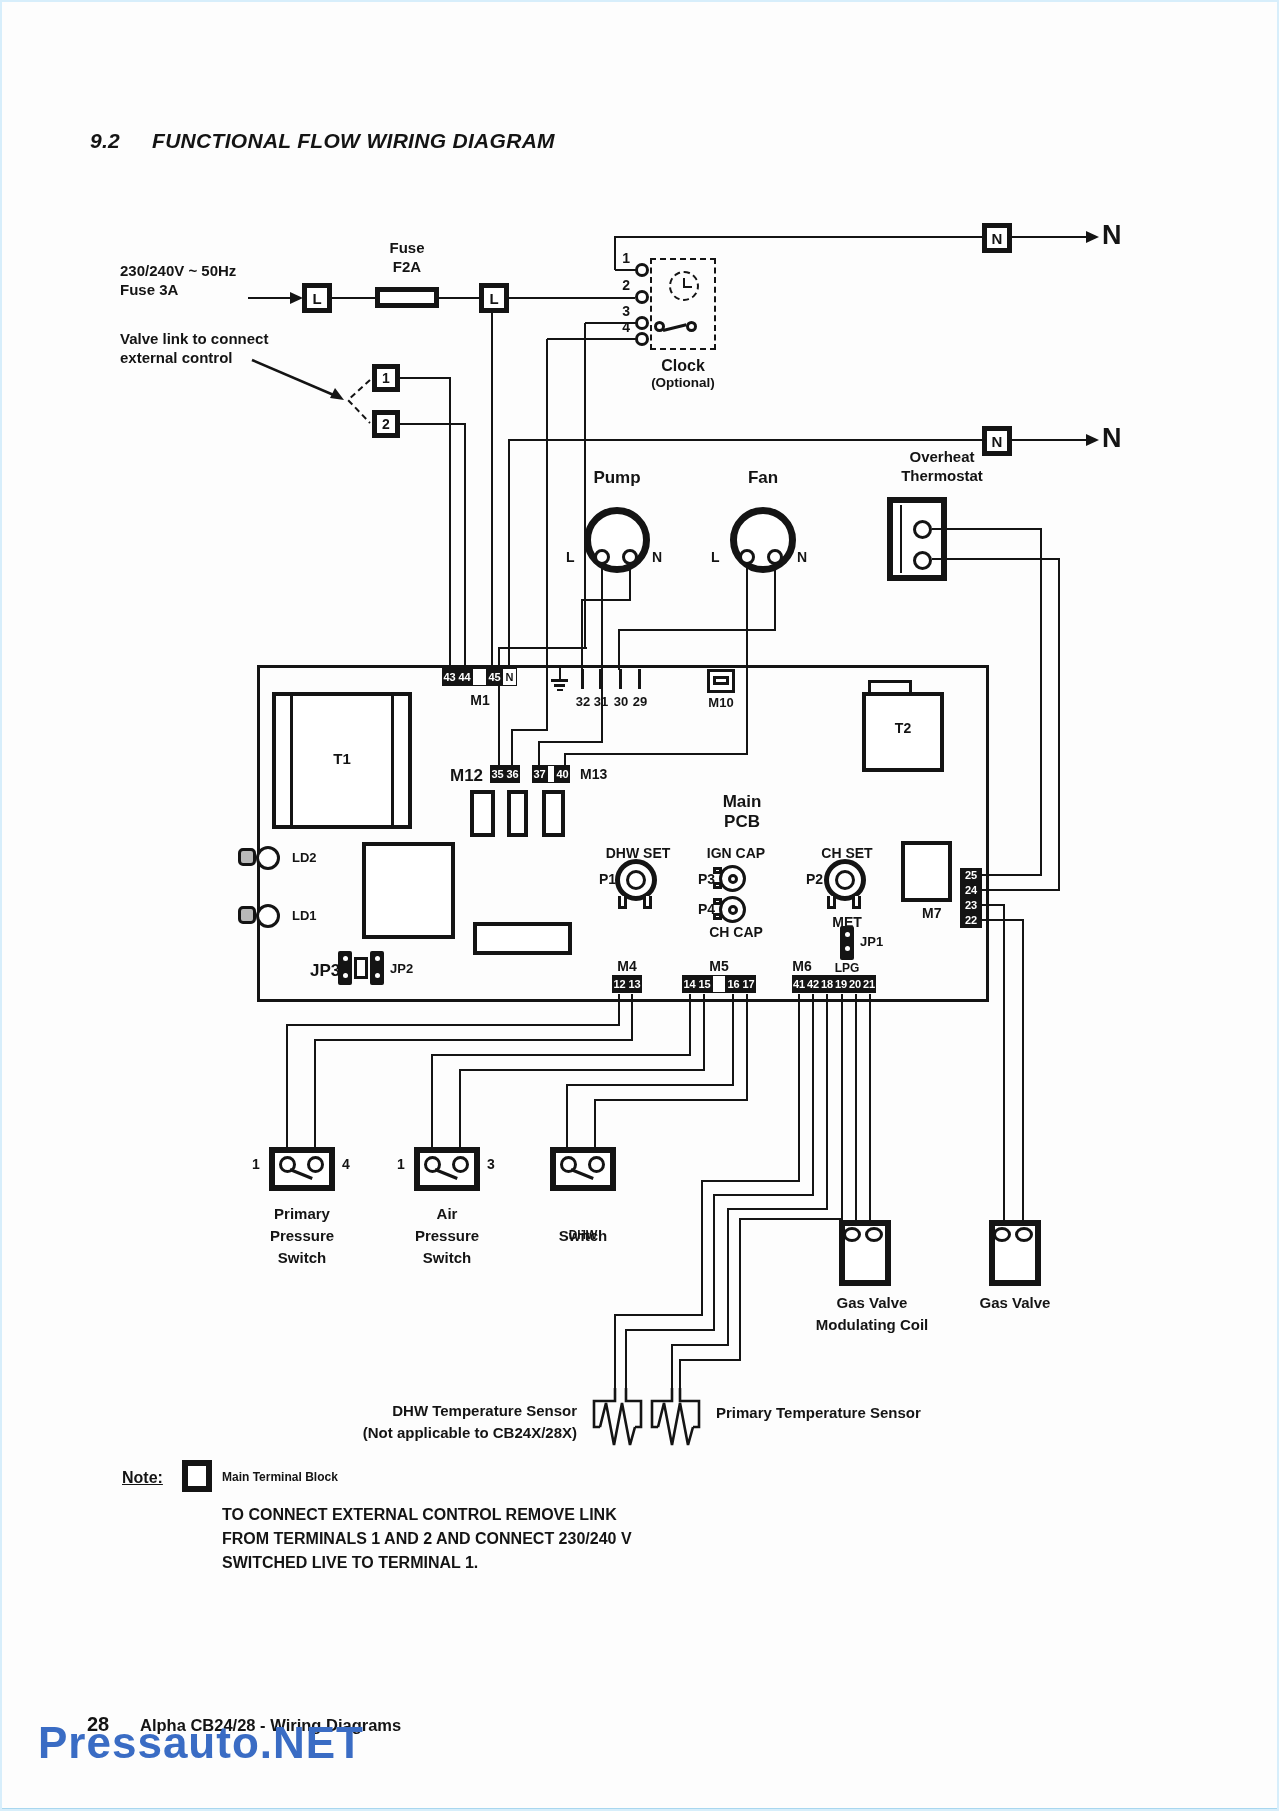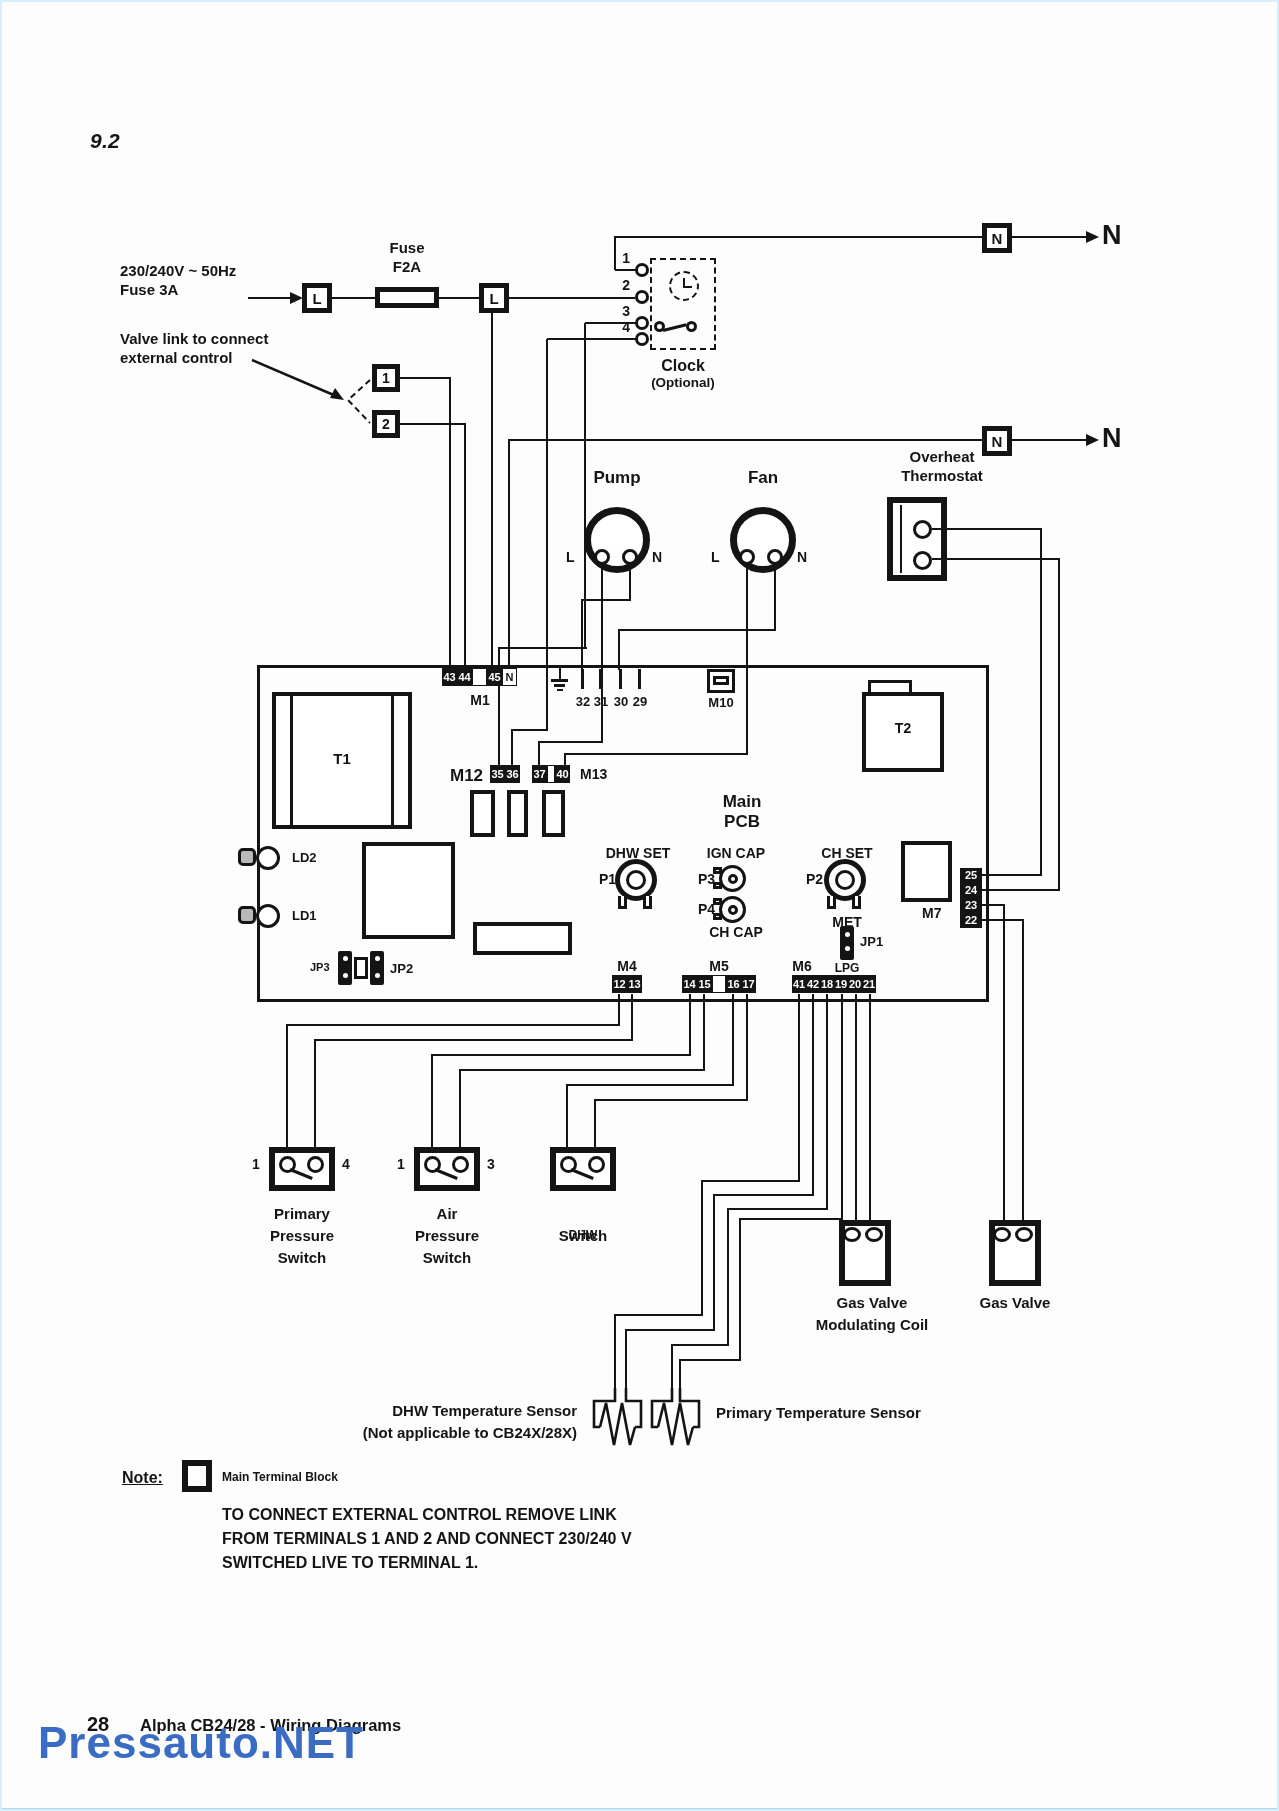--- a/index.html
+++ b/index.html
@@ -33,20 +33,21 @@
   .oval{position:absolute;box-sizing:border-box;border:3px solid #141414;border-radius:50%;background:#fff;width:18px;height:15px;}
   .wm{position:absolute;font-weight:700;font-size:44px;letter-spacing:1px;}
   .blueline{position:absolute;left:0;width:1279px;height:3px;background:#a8d7ef;}
 </style>
 </head>
 <body>
 
 <div id="page">
 
   <span class="lbl title" style="left:88px;top:126px">9.2</span>
+  <span class="lbl title" style="left:150px;top:126px">FUNCTIONAL FLOW WIRING DIAGRAM</span>
 
   <span class="lbl" style="left:118px;top:260px;font-size:15px">230/240V ~ 50Hz</span>
   <span class="lbl" style="left:118px;top:279px;font-size:15px">Fuse 3A</span>
   <span class="lbl ctr" style="left:405px;top:237px;font-size:15px">Fuse</span>
   <span class="lbl ctr" style="left:405px;top:256px;font-size:15px">F2A</span>
   <span class="lbl" style="left:118px;top:328px;font-size:15px">Valve link to connect</span>
   <span class="lbl" style="left:118px;top:347px;font-size:15px">external control</span>
 
   <i class="w" style="left:246px;top:295px;width:44px;height:2px"></i>
   <i class="tri" style="left:288px;top:290px"></i>
@@ -243,21 +244,21 @@
   <i class="leg" style="left:850px;top:894px"></i>
 
   <span class="lbl ctr" style="left:845px;top:912px;font-size:14px">MET</span>
   <div class="jbar" style="left:838px;top:924px">
     <i class="dot" style="top:6px"></i>
     <i class="dot" style="top:20px"></i>
   </div>
   <span class="lbl" style="left:858px;top:932px;font-size:13px">JP1</span>
   <span class="lbl ctr" style="left:845px;top:959px;font-size:12px">LPG</span>
 
-  <span class="lbl" style="left:308px;top:959px;font-size:11px">JP3</span>
+  <span class="lbl" style="left:308px;top:959px;font-size:17px">JP3</span>
   <div class="jbar" style="left:336px;top:949px">
     <i class="dot" style="top:5px"></i>
     <i class="dot" style="top:22px"></i>
   </div>
   <div class="orect" style="left:352px;top:955px;width:14px;height:22px"></div>
   <div class="jbar" style="left:368px;top:949px">
     <i class="dot" style="top:5px"></i>
     <i class="dot" style="top:22px"></i>
   </div>
   <span class="lbl" style="left:388px;top:959px;font-size:13px">JP2</span>

